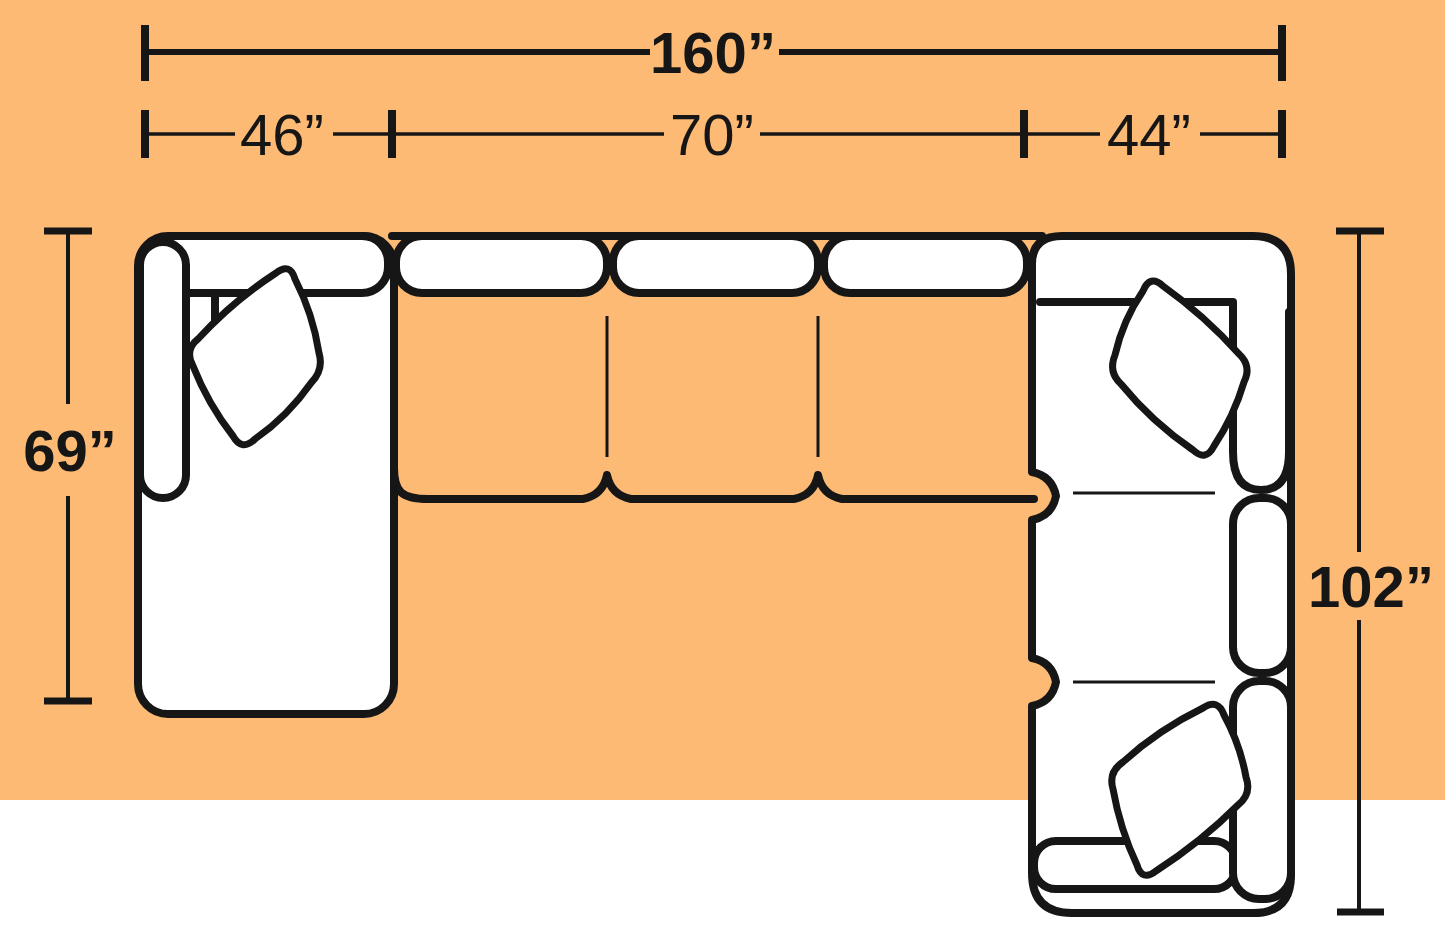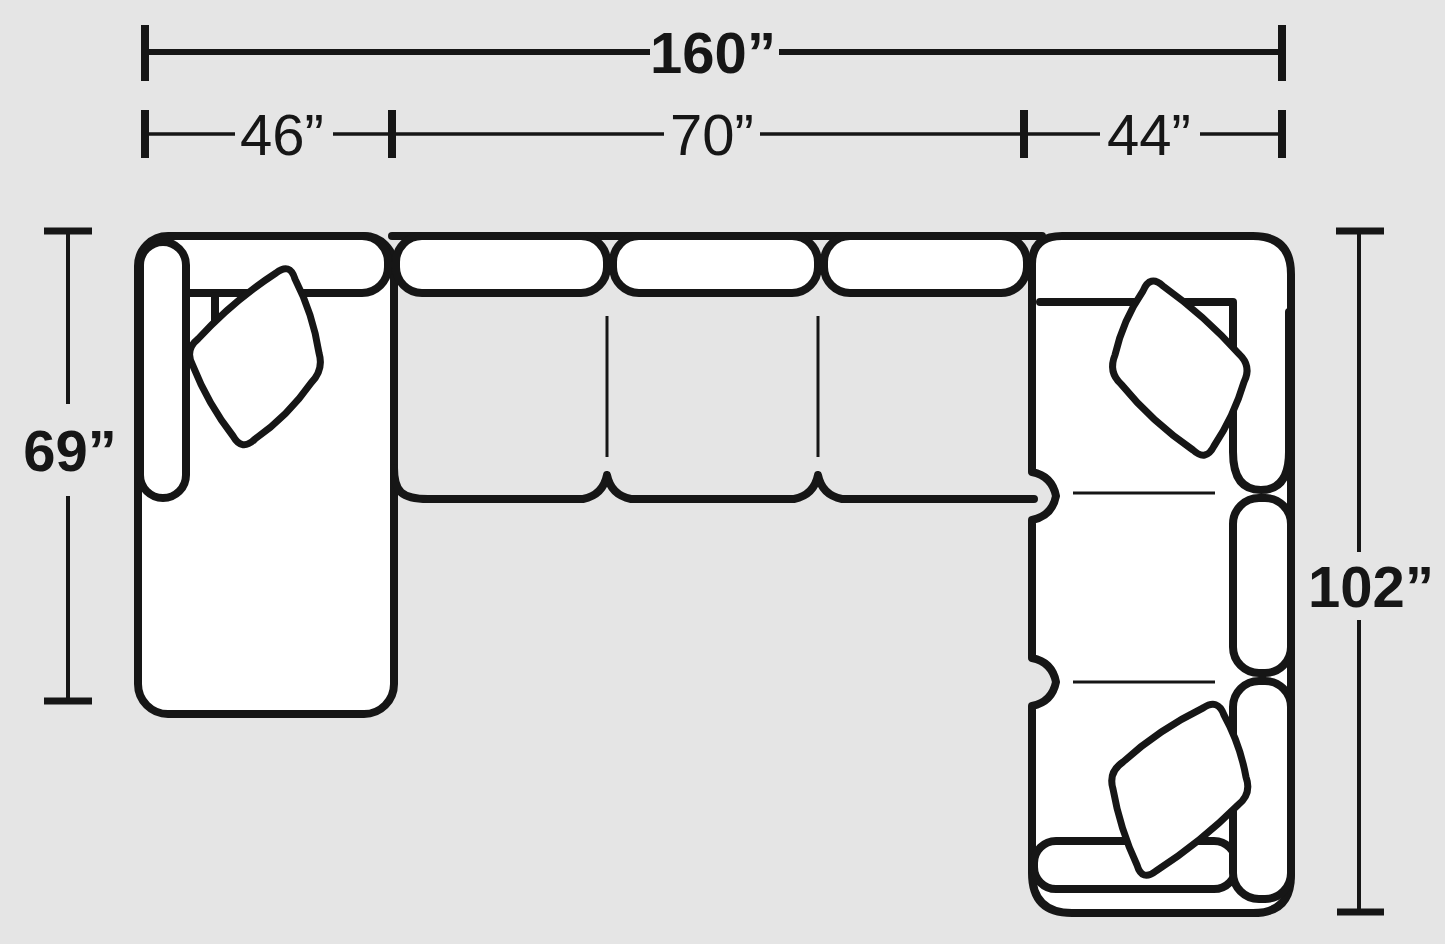--- a/index.html
+++ b/index.html
@@ -7,22 +7,22 @@
     padding: 0;
     background: #ffffff;
     width: 1445px;
     height: 948px;
     overflow: hidden;
     font-family: "Liberation Sans", sans-serif;
   }
   .stage {
     position: relative;
     width: 1445px;
-    height: 944px;
-    background: #e5e5e5;
+    height: 800px;
+    background: #fdba74;
   }
   svg { display: block; }
   .dim-label-big {
     font-family: "Liberation Sans", sans-serif;
     font-size: 58px;
     font-weight: 700;
     fill: #161616;
     text-anchor: middle;
   }
   .dim-label-small {

